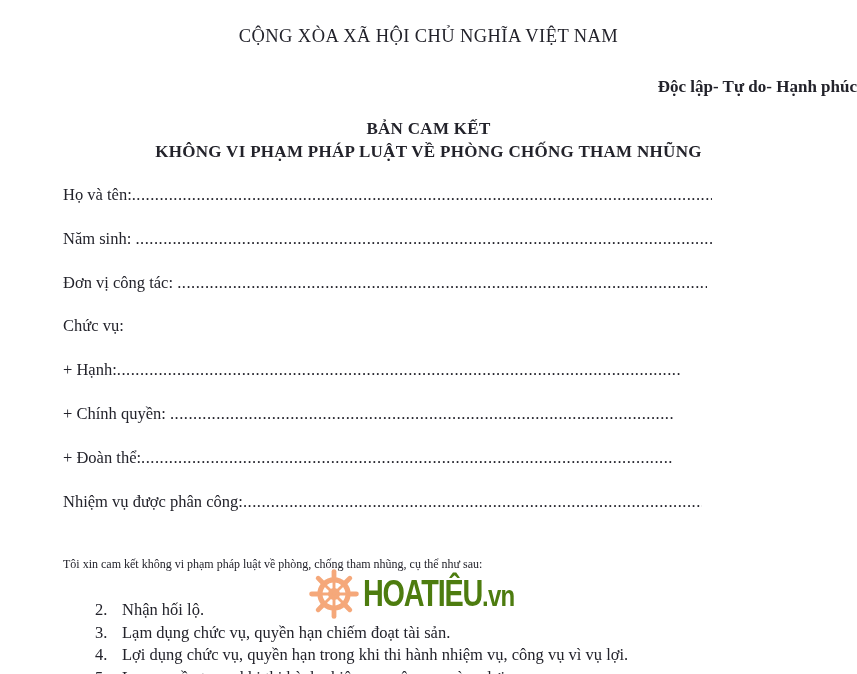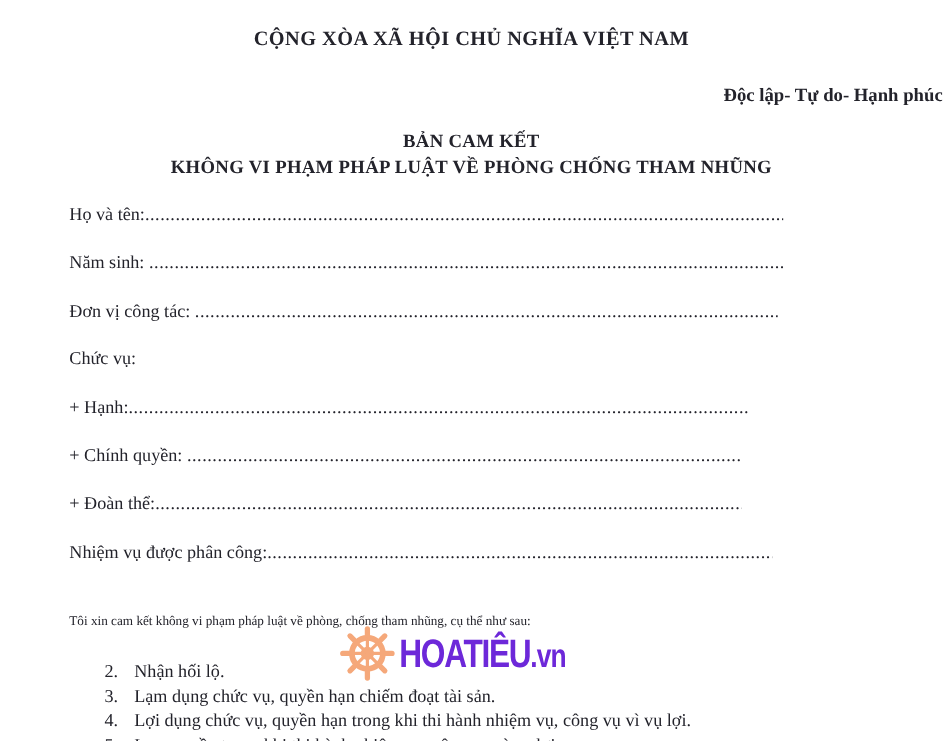--- a/index.html
+++ b/index.html
@@ -13,21 +13,21 @@
     font-family: "Liberation Serif", "DejaVu Serif", serif;
     color: #23232b;
   }
   .content { position: relative; z-index: 1; }
 
   
   .header { text-align: center; }
   .nat-title {
     margin-top: 25px;
     font-size: 18.5px;
-    font-weight: bold;
+    font-weight: normal;
     letter-spacing: 0.4px;
     line-height: 23px;
   }
   .motto {
     margin-top: 28px;
     font-size: 17px;
     font-weight: bold;
     line-height: 22px;
     text-align: right;
   }
@@ -71,21 +71,21 @@
   .c-num { display: inline-block; width: 27px; }
 
   
   .watermark {
     position: absolute;
     left: 309px;
     top: 569px;
     z-index: 0;
     display: flex;
     align-items: center;
-    color: #6d28d9;
+    color: #4d7c0f;
   }
   .wm-wheel { width: 50px; height: 50px; flex: none; }
   .wm-text {
     display: flex;
     align-items: baseline;
     margin-left: 4px;
     transform: scaleX(0.8);
     transform-origin: left center;
     font-family: "Liberation Sans", "DejaVu Sans", sans-serif;
     font-weight: bold;

